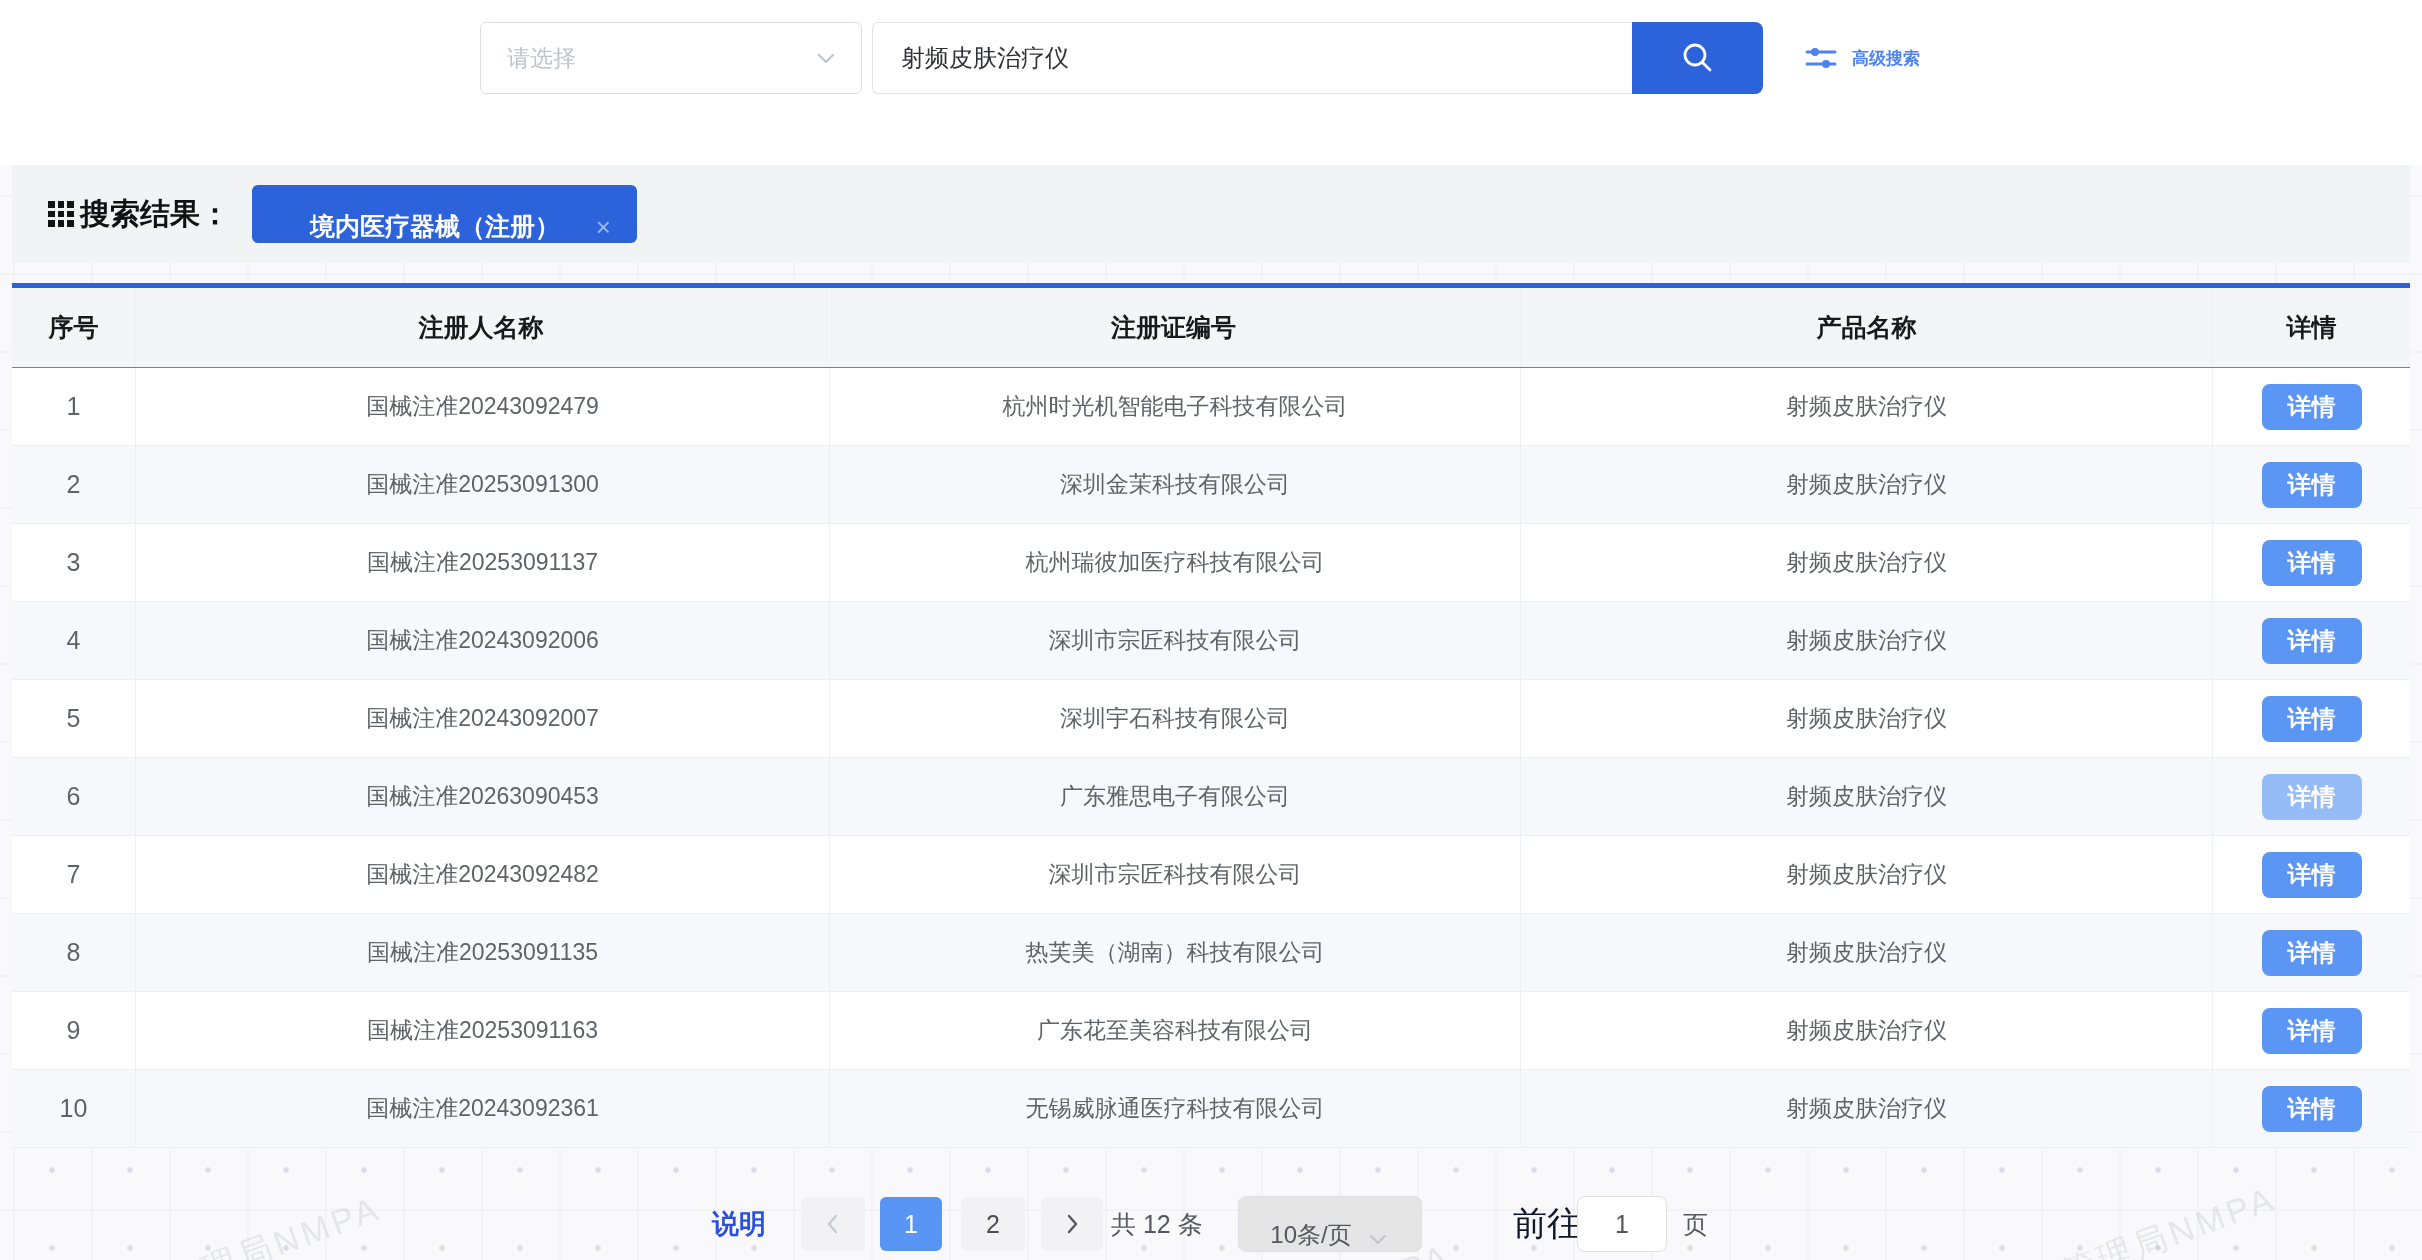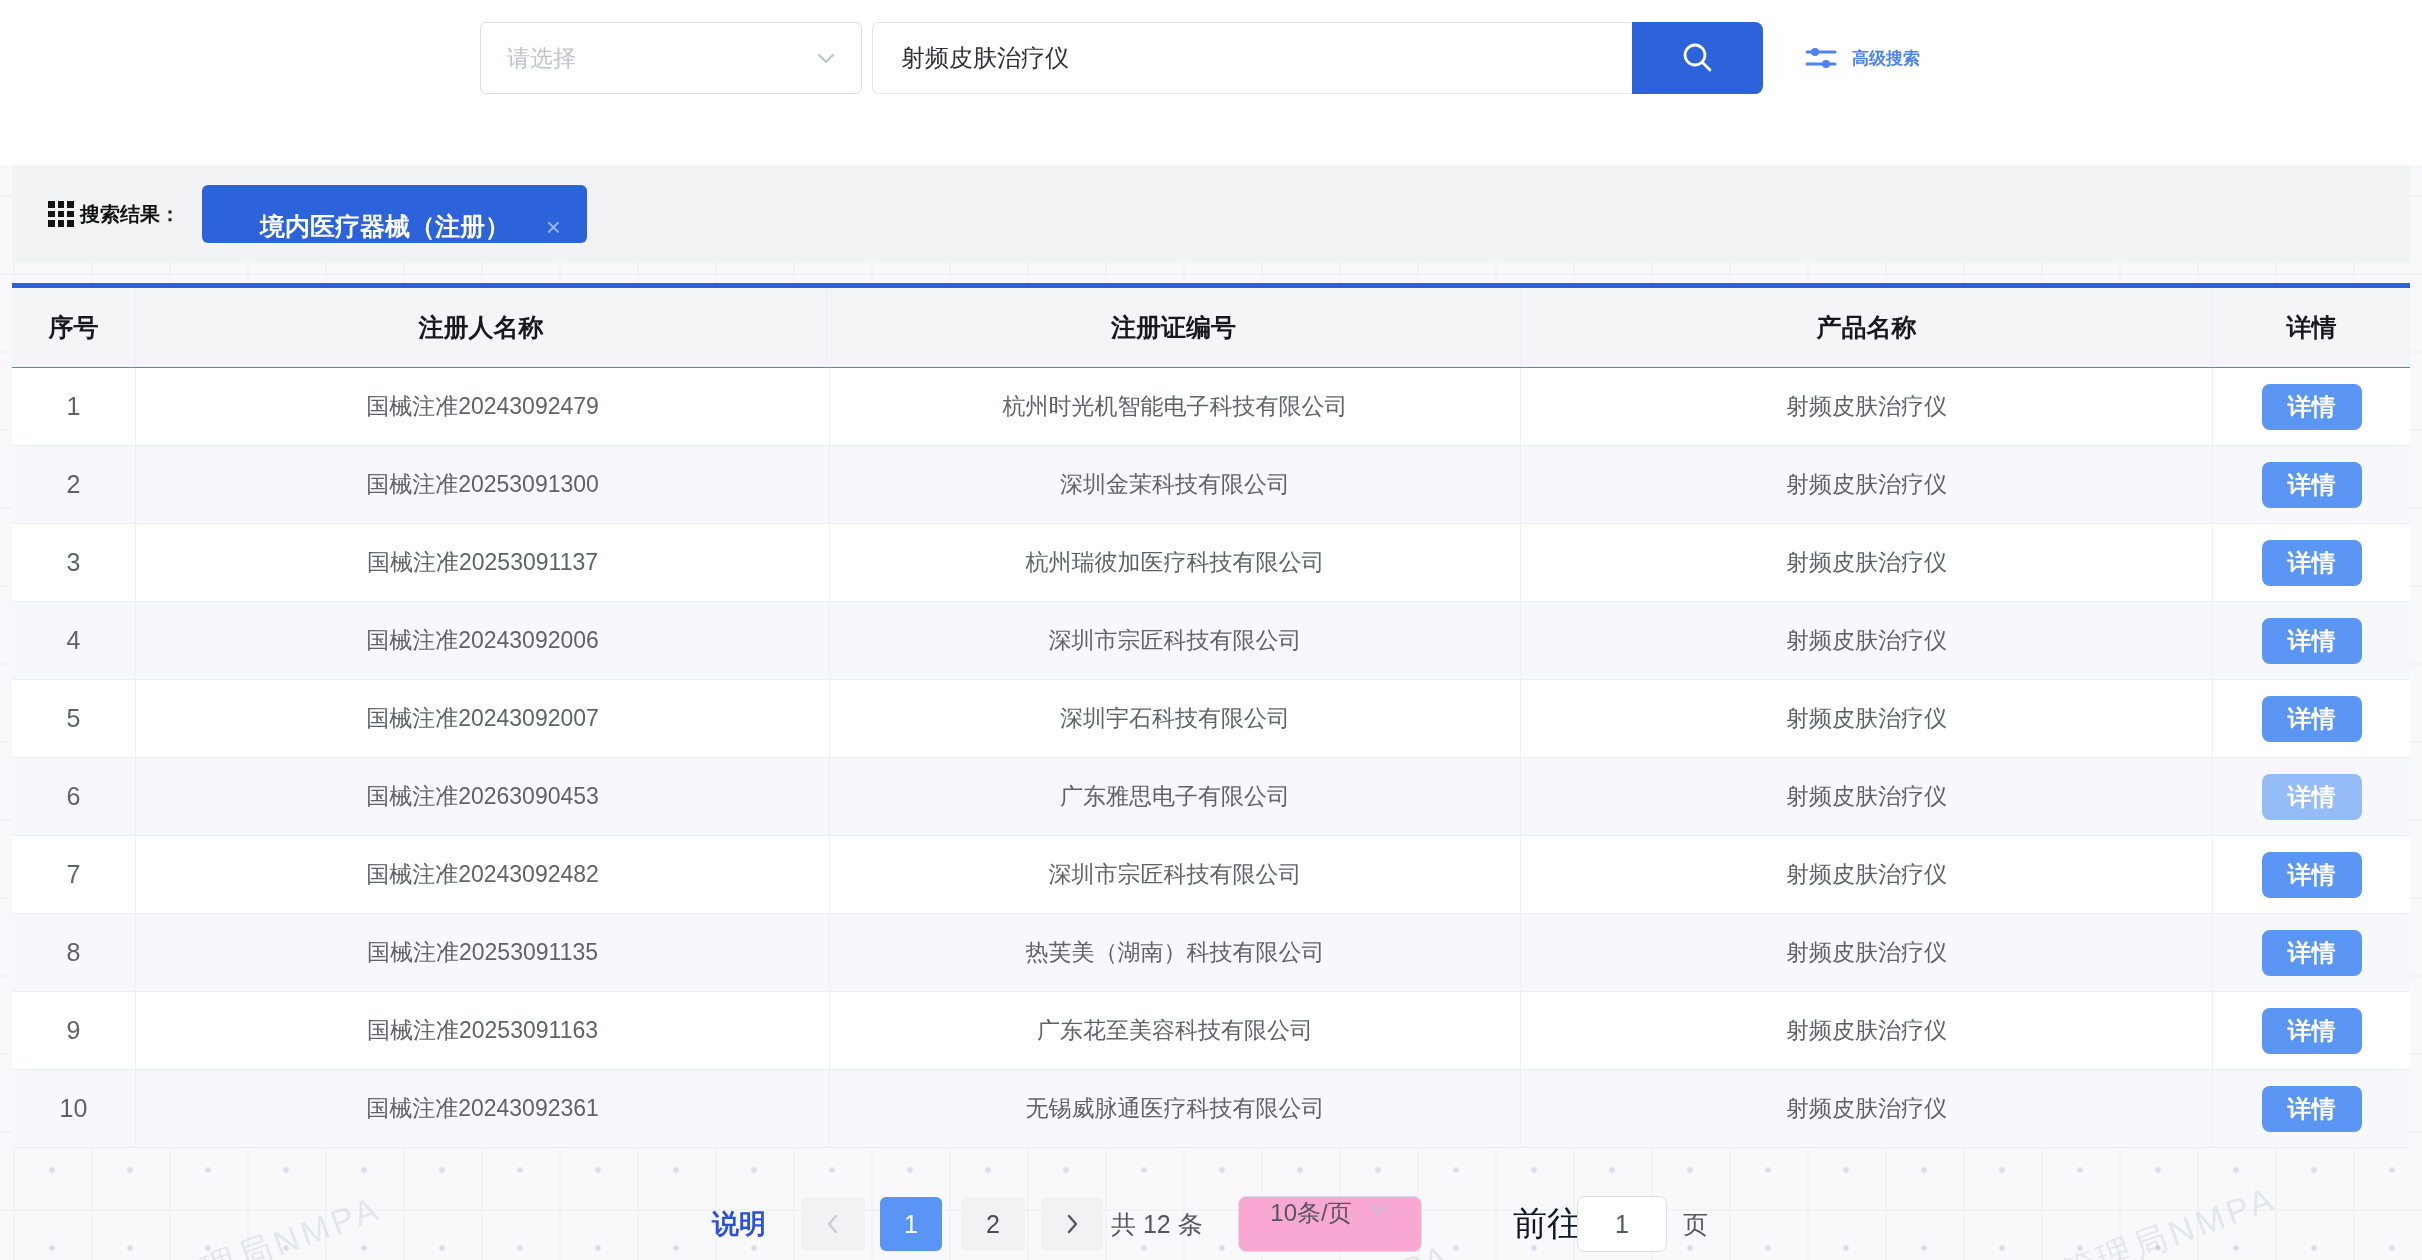--- a/index.html
+++ b/index.html
@@ -68,21 +68,21 @@
   .results-bar {
     position: absolute; left: 12px; top: 165px; width: 2398px; height: 98px;
     background: #f2f3f5;
     display: flex; align-items: center; padding-left: 36px;
   }
   .grid-icon {
     width: 26px; height: 26px;
     display: grid; grid-template-columns: repeat(3, 1fr); gap: 3px;
   }
   .grid-icon i { background: #141414; }
-  .results-label { font-size: 20px; font-weight: 700; color: #111; margin-left: 6px; }
+  .results-label { font-size: 30px; font-weight: 700; color: #111; margin-left: 6px; }
   .filter-tag {
     margin-left: 22px; width: 385px; height: 58px;
     background: #2c63da; border-radius: 6px;
     display: flex; align-items: flex-end; padding: 0 26px 0 32px;
   }
   .filter-tag .t { flex: 1; text-align: center; font-size: 25px; font-weight: 700; color: #fff; }
   .filter-tag .x { font-size: 26px; color: #9ab8ee; cursor: pointer; padding-left: 10px; }
 
   
   .table-wrap { position: absolute; left: 12px; top: 283px; width: 2398px; background: #fff; }
@@ -121,22 +121,22 @@
     display: flex; align-items: center; justify-content: center;
   }
   .pg-prev { left: 801px; width: 64px; }
   .pg-1 { left: 880px; width: 62px; background: #5895f4; color: #fff; }
   .pg-2 { left: 961px; width: 64px; }
   .pg-next { left: 1041px; width: 62px; }
   .total-text { left: 1111px; top: 0; height: 56px; display: flex; align-items: center;
     font-size: 25px; color: #54575d; }
   .size-select {
     left: 1238px; top: 0; width: 184px; height: 56px;
-    background: #f9a8d4; border: 1px solid #dcdfe6; border-radius: 8px;
-    display: flex; align-items: flex-start; justify-content: center; gap: 14px;
+    background: #e5e5e5; border: 1px solid #dcdfe6; border-radius: 8px;
+    display: flex; align-items: flex-end; justify-content: center; gap: 14px;
     font-size: 24px; color: #54575d; cursor: pointer;
   }
   .goto-label { left: 1513px; top: 0; height: 56px; display: flex; align-items: center;
     font-size: 34px; color: #0f172a; }
   .goto-input {
     left: 1577px; top: 0; width: 90px; height: 56px;
     background: #fff; border: 1px solid #dcdfe6; border-radius: 8px;
     display: flex; align-items: center; justify-content: center;
     font-size: 25px; color: #54575d;
   }

